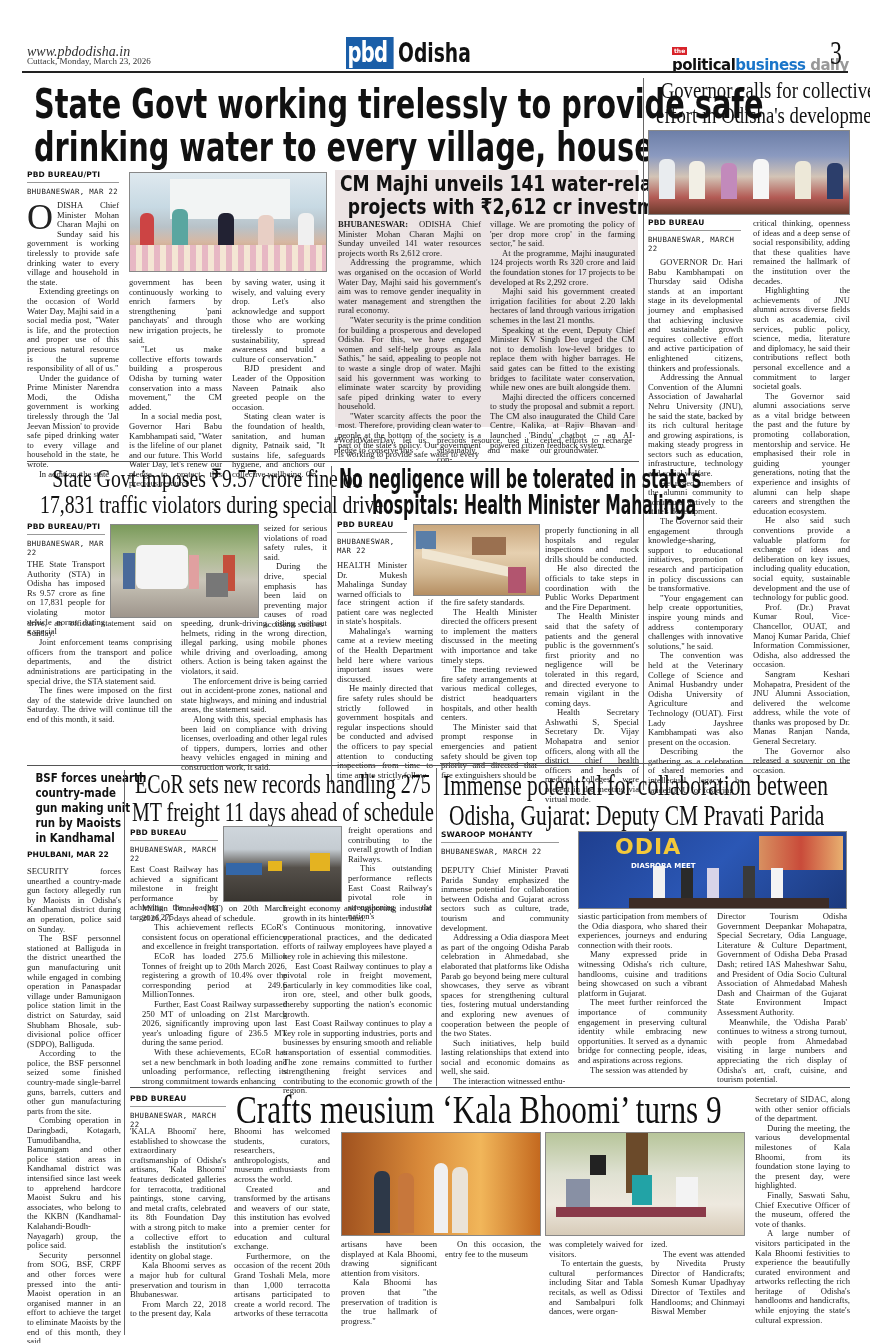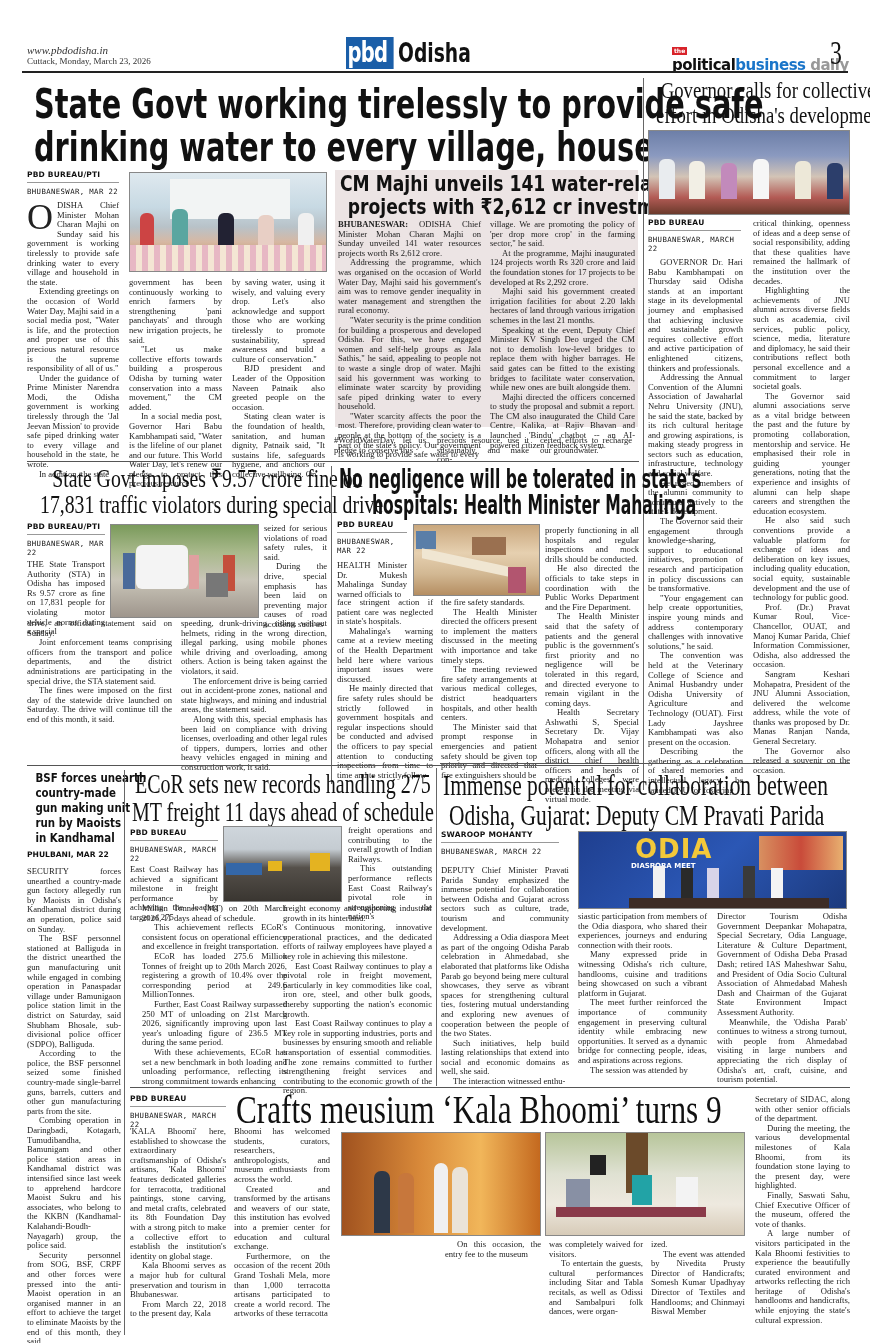--- a/index.html
+++ b/index.html
@@ -14,21 +14,21 @@
 .hl-serif{font-family:"Liberation Serif",serif;transform:scaleX(.82);transform-origin:left top;white-space:nowrap;line-height:1.05}
 .photo{position:absolute;border:1px solid #888;overflow:hidden}
 .rule{position:absolute;background:#555}
 .vrule{position:absolute;width:1px;background:#666}
 .dropcap{float:left;font-size:36px;line-height:30px;margin:1px 4px 0 0;font-family:"Liberation Serif",serif}
 </style>
 </head>
 <body>
 
 <div class="abs" style="left:0;top:0;width:870px;height:75px">
-  <div class="abs" style="left:27px;top:44px;font-size:11px;font-style:italic;color:#333">www.pbdodisha.in</div>
+  <div class="abs" style="left:27px;top:44px;font-size:14px;font-style:italic;color:#333">www.pbdodisha.in</div>
   <div class="abs" style="left:27px;top:56px;font-size:9px;color:#333">Cuttack, Monday, March 23, 2026</div>
   <div class="abs" style="left:346px;top:36px;height:34px;display:flex;align-items:center">
     <span style="background:#1a5ea8;color:#fff;font-family:'DejaVu Sans',sans-serif;font-weight:bold;font-size:28px;line-height:32px;padding:0 2px;transform:scaleX(.7);transform-origin:left;display:inline-block;width:68px;letter-spacing:-1px">pbd</span>
     <span style="font-family:'DejaVu Sans',sans-serif;font-weight:bold;font-size:26px;transform:scaleX(.72);transform-origin:left;display:inline-block;margin-left:-16px">Odisha</span>
   </div>
   <div class="abs" style="left:672px;top:38px;font-family:'DejaVu Sans',sans-serif">
     <div style="background:#d8232a;color:#fff;font-size:6px;font-weight:bold;display:inline-block;padding:0 2px;line-height:8px">the</div>
     <div style="font-size:15px;font-weight:bold;letter-spacing:-.5px;margin-top:-1px;white-space:nowrap">
       <span style="color:#111">political</span><span style="color:#1a75c9">business</span>
       <span style="color:#999">daily</span>
@@ -270,21 +270,21 @@
 <div class="abs" style="left:441px;top:768px;width:409px;height:320px">
   <div class="abs hl-serif" style="left:2px;top:2px;font-size:29px;line-height:30px;transform:scaleX(.74)">
     <div>Immense potential for collaboration between</div>
     <div style="padding-left:8px">Odisha, Gujarat: Deputy CM Pravati Parida</div>
   </div>
   <div class="abs" style="left:0;top:62px;width:118px">
     <div class="byline">SWAROOP MOHANTY</div>
     <div class="dateline">BHUBANESWAR, MARCH 22</div>
   </div>
   <div class="photo" style="left:137px;top:63px;width:269px;height:78px;background:linear-gradient(135deg,#1f3f8f 0%,#2b57b5 50%,#1c3a7d 100%)">
-    <div style="position:absolute;left:56px;top:2px;font-family:'DejaVu Sans',sans-serif;font-weight:bold;font-size:26px;color:#f3c83a;letter-spacing:1px">ODIA</div>
+    <div style="position:absolute;left:36px;top:2px;font-family:'DejaVu Sans',sans-serif;font-weight:bold;font-size:22px;color:#f3c83a;letter-spacing:1px">ODIA</div>
     <div style="position:absolute;left:52px;top:30px;font-family:'DejaVu Sans',sans-serif;font-weight:bold;font-size:7px;color:#fff">DIASPORA MEET</div>
     <div style="position:absolute;left:180px;top:4px;width:84px;height:34px;background:linear-gradient(90deg,#d89060,#c94b3a,#e8b070)"></div>
     <div style="position:absolute;left:74px;top:34px;width:12px;height:34px;background:#f1f1f1"></div>
     <div style="position:absolute;left:102px;top:36px;width:12px;height:32px;background:#2a2a2a"></div>
     <div style="position:absolute;left:128px;top:36px;width:12px;height:32px;background:#d8d4e8"></div>
     <div style="position:absolute;left:164px;top:34px;width:12px;height:34px;background:#3a3a3a"></div>
     <div style="position:absolute;left:192px;top:36px;width:12px;height:32px;background:#f4f4f4"></div>
     <div style="position:absolute;left:50px;top:66px;width:200px;height:12px;background:#3d2c25"></div>
   </div>
   <div class="abs txt" style="left:0;top:98px;width:128px">
@@ -330,20 +330,24 @@
     <div style="position:absolute;left:110px;top:34px;width:16px;height:66px;background:#eae3d8;border-radius:7px 7px 0 0"></div>
   </div>
   <div class="photo" style="left:415px;top:42px;width:200px;height:104px;background:linear-gradient(180deg,#b7c59a 0%,#dfe1d2 40%,#eee9df 70%,#d7cbb8 100%)">
     <div style="position:absolute;left:80px;top:0;width:22px;height:60px;background:#6b4a2a"></div>
     <div style="position:absolute;left:44px;top:22px;width:16px;height:20px;background:#222"></div>
     <div style="position:absolute;left:20px;top:46px;width:24px;height:30px;background:#8890a4"></div>
     <div style="position:absolute;left:86px;top:42px;width:20px;height:30px;background:#22a3a6"></div>
     <div style="position:absolute;left:130px;top:44px;width:22px;height:30px;background:#f3f3f3"></div>
     <div style="position:absolute;left:10px;top:74px;width:150px;height:10px;background:#8a3a4a"></div>
   </div>
+  <div class="abs txt" style="left:211px;top:150px;width:96px">
+    <p class="noind">artisans have been displayed at Kala Bhoomi, drawing significant attention from visitors.</p>
+    <p>Kala Bhoomi has proven that "the preservation of tradition is the true hallmark of progress."</p>
+  </div>
   <div class="abs txt" style="left:315px;top:150px;width:96px">
     <p>On this occasion, the entry fee to the museum</p>
   </div>
   <div class="abs txt" style="left:419px;top:150px;width:94px">
     <p class="noind">was completely waived for visitors.</p>
     <p>To entertain the guests, cultural performances including Sitar and Tabla recitals, as well as Odissi and Sambalpuri folk dances, were organ-</p>
   </div>
   <div class="abs txt" style="left:521px;top:150px;width:94px">
     <p class="noind">ized.</p>
     <p>The event was attended by Nivedita Prusty Director of Handicrafts; Somesh Kumar Upadhyay Director of Textiles and Handlooms; and Chinmayi Biswal Member</p>

